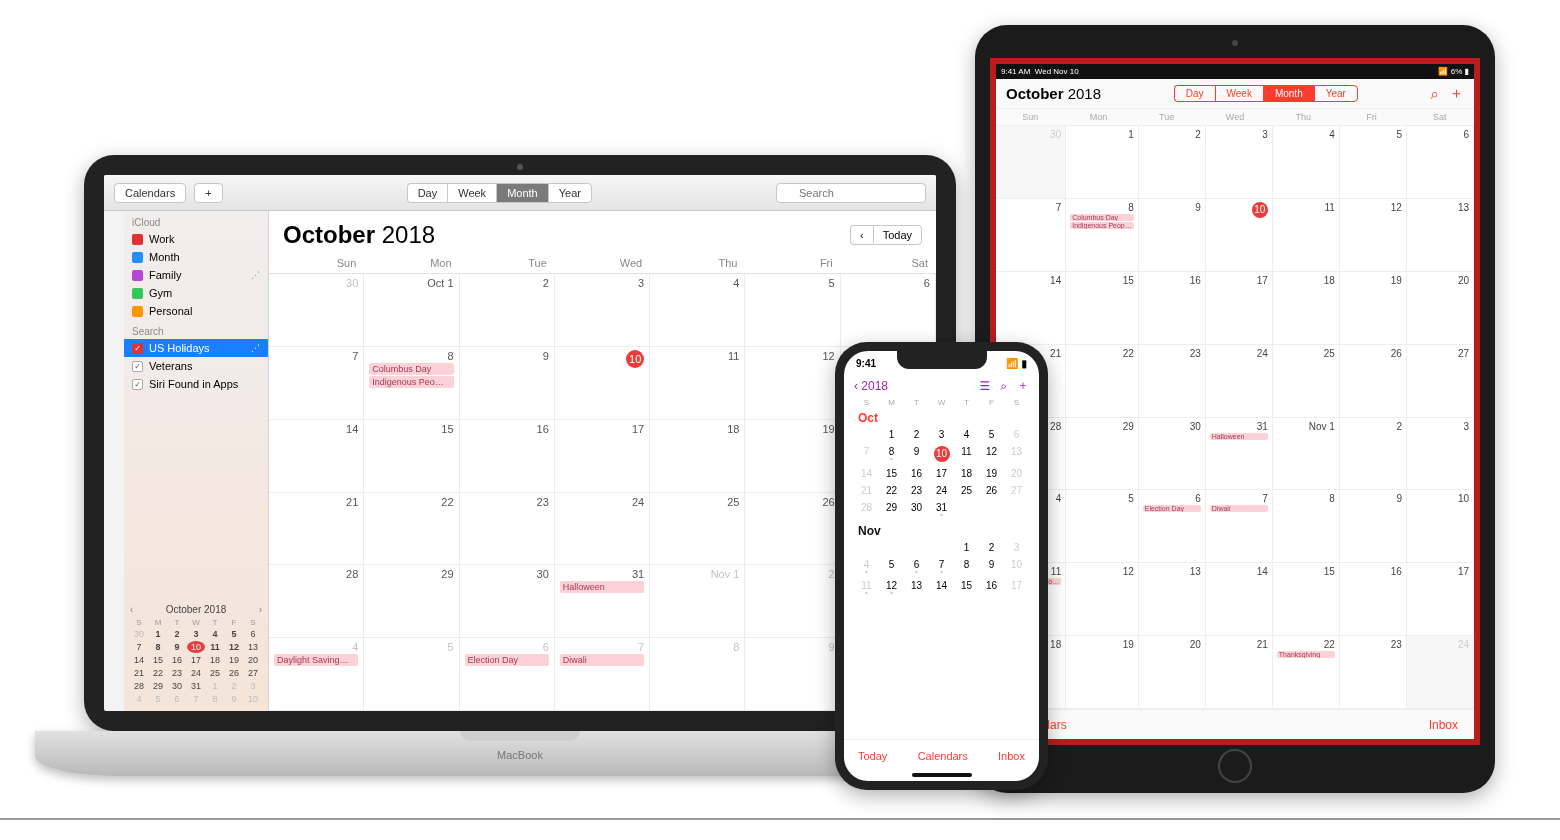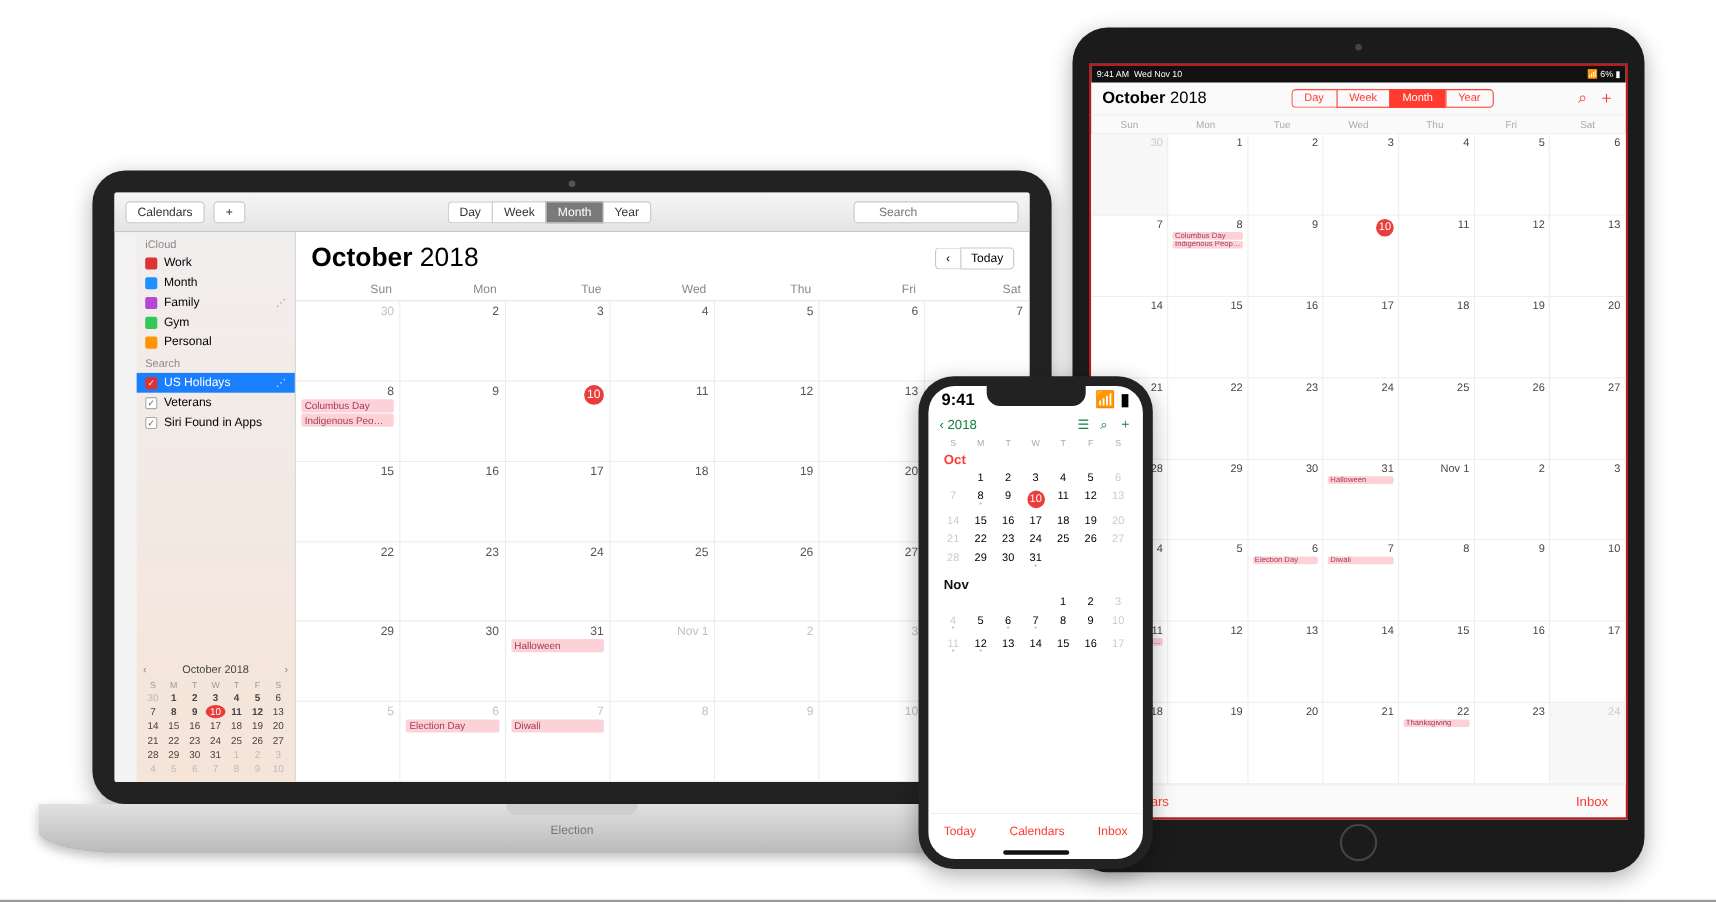--- a/index.html
+++ b/index.html
@@ -61,21 +61,21 @@
 .dowrow div{text-align:right;padding:4px 8px;font-size:11px;color:#888;}
 .mgrid{flex:1;display:grid;grid-template-columns:repeat(7,1fr);grid-template-rows:repeat(6,1fr);}
 .cell{border-right:1px solid #ececec;border-bottom:1px solid #ececec;padding:3px 5px;position:relative;font-size:11px;overflow:hidden;}
 .cell .dn{text-align:right;color:#555;font-size:11px;}
 .cell.out .dn{color:#c2c2c2;}
 .cell.today .dn span{display:inline-block;background:#ec3b3b;color:#fff;border-radius:50%;width:18px;height:18px;line-height:18px;text-align:center;}
 .ev{background:#fcd1d8;color:#a43a52;font-size:9px;padding:1px 3px;margin-top:1px;border-radius:2px;white-space:nowrap;overflow:hidden;text-overflow:ellipsis;}
 
 
 .ipad{position:absolute;right:65px;top:25px;width:520px;height:768px;background:#1b1b1b;border-radius:32px;padding:33px 15px 48px;box-shadow:0 6px 20px rgba(0,0,0,.3);}
-.ipad-screen{background:#fafafa;width:100%;height:100%;border:2px solid #b91c1c;display:flex;flex-direction:column;overflow:hidden;}
+.ipad-screen{background:#fafafa;width:100%;height:100%;border:6px solid #b91c1c;display:flex;flex-direction:column;overflow:hidden;}
 .ipad-cam{position:absolute;left:50%;top:15px;transform:translateX(-50%);width:6px;height:6px;border-radius:50%;background:#444;}
 .ipad-home{position:absolute;left:50%;bottom:10px;transform:translateX(-50%);width:34px;height:34px;border-radius:50%;border:2px solid #444;background:#1b1b1b;}
 .ipad-status{height:15px;background:#111;color:#fff;font-size:8px;display:flex;align-items:center;padding:0 5px;}
 .ipad-status .spacer{flex:1;}
 .ipad-head{height:30px;display:flex;align-items:center;padding:0 10px;gap:10px;border-bottom:1px solid #eee;}
 .ipad-title{font-size:15px;}
 .ipad-title b{font-weight:700;}
 .ipad-seg{display:flex;margin:0 auto;}
 .ipad-seg .b{border:1px solid #ff3b30;color:#ff3b30;font-size:10px;padding:2px 11px;border-right:none;}
 .ipad-seg .b:first-child{border-radius:4px 0 0 4px;}
@@ -90,22 +90,22 @@
 .igrid .c.out .n{color:#ccc;}
 .igrid .c.out{background:#f7f7f7;}
 .igrid .c.today .n span{display:inline-block;background:#ec3b3b;color:#fff;border-radius:50%;width:16px;height:16px;line-height:16px;text-align:center;}
 .igrid .c .e{background:#fcd1d8;font-size:7px;padding:0 2px;margin-top:1px;color:#a43a52;border-radius:2px;white-space:nowrap;overflow:hidden;}
 .ipad-foot{height:30px;display:flex;justify-content:space-between;align-items:center;padding:0 16px;font-size:12px;color:#ff3b30;border-top:1px solid #eee;}
 
 
 .iph{position:absolute;left:835px;top:342px;width:213px;height:448px;background:#222;border-radius:32px;padding:9px;box-shadow:0 6px 20px rgba(0,0,0,.3);}
 .iph-screen{background:#fff;width:100%;height:100%;border-radius:24px;overflow:hidden;display:flex;flex-direction:column;position:relative;}
 .notch{position:absolute;top:0;left:50%;transform:translateX(-50%);width:90px;height:18px;background:#222;border-radius:0 0 12px 12px;z-index:5;}
-.iph-status{height:24px;display:flex;justify-content:space-between;align-items:center;padding:0 12px;font-size:15px;font-weight:600;}
-.iph-tb{display:flex;align-items:center;padding:2px 10px;color:#15803d;font-size:12px;}
+.iph-status{height:24px;display:flex;justify-content:space-between;align-items:center;padding:0 12px;font-size:10px;font-weight:600;}
+.iph-tb{display:flex;align-items:center;padding:2px 10px;color:#a21caf;font-size:12px;}
 .iph-tb .spacer{flex:1;}
 .iph-tb .ic{margin-left:10px;}
 .iph-body{flex:1;overflow:auto;padding:0 10px;font-size:10px;}
 .iph-dow{display:grid;grid-template-columns:repeat(7,1fr);text-align:center;font-size:8px;color:#aaa;margin-top:2px;}
 .iph-mhead{font-size:12px;font-weight:600;color:#ff3b30;padding:4px 0 1px 4px;}
 .iph-mhead.nov{color:#111;}
 .pgrid{display:grid;grid-template-columns:repeat(7,1fr);text-align:center;font-size:10px;}
 .pgrid div{padding:3px 0;}
 .pgrid .out{color:#ccc;}
 .pgrid .today span{display:inline-block;background:#ec3b3b;color:#fff;border-radius:50%;width:16px;height:16px;line-height:16px;}
@@ -254,20 +254,23 @@
             <div>Wed</div>
             <div>Thu</div>
             <div>Fri</div>
             <div>Sat</div>
           </div>
       <div class="mgrid" id="mac-grid">
             <div class="cell out">
               <div class="dn"><span>30</span></div>
             </div>
             <div class="cell">
+              <div class="dn"><span>Oct 1</span></div>
+            </div>
+            <div class="cell">
               <div class="dn"><span>2</span></div>
             </div>
             <div class="cell">
               <div class="dn"><span>3</span></div>
             </div>
             <div class="cell">
               <div class="dn"><span>4</span></div>
             </div>
             <div class="cell">
               <div class="dn"><span>5</span></div>
@@ -386,21 +389,21 @@
             <div class="cell out">
               <div class="dn"><span>10</span></div>
             </div>
           </div>
     </div>
   </div>
 </div>
 </div>
 <div class="mb-base">
   <div class="mb-notch"></div>
-  <div class="mb-brand">Election</div>
+  <div class="mb-brand">MacBook</div>
 </div>
 
 <div class="ipad">
 <div class="ipad-cam"></div>
 <div class="ipad-screen">
   <div class="ipad-status">
     <span>9:41 AM</span>&nbsp;&nbsp;<span>Wed Nov 10</span>
     <div class="spacer"></div>
     <span>📶 <span>6%</span> ▮</span>
   </div>

